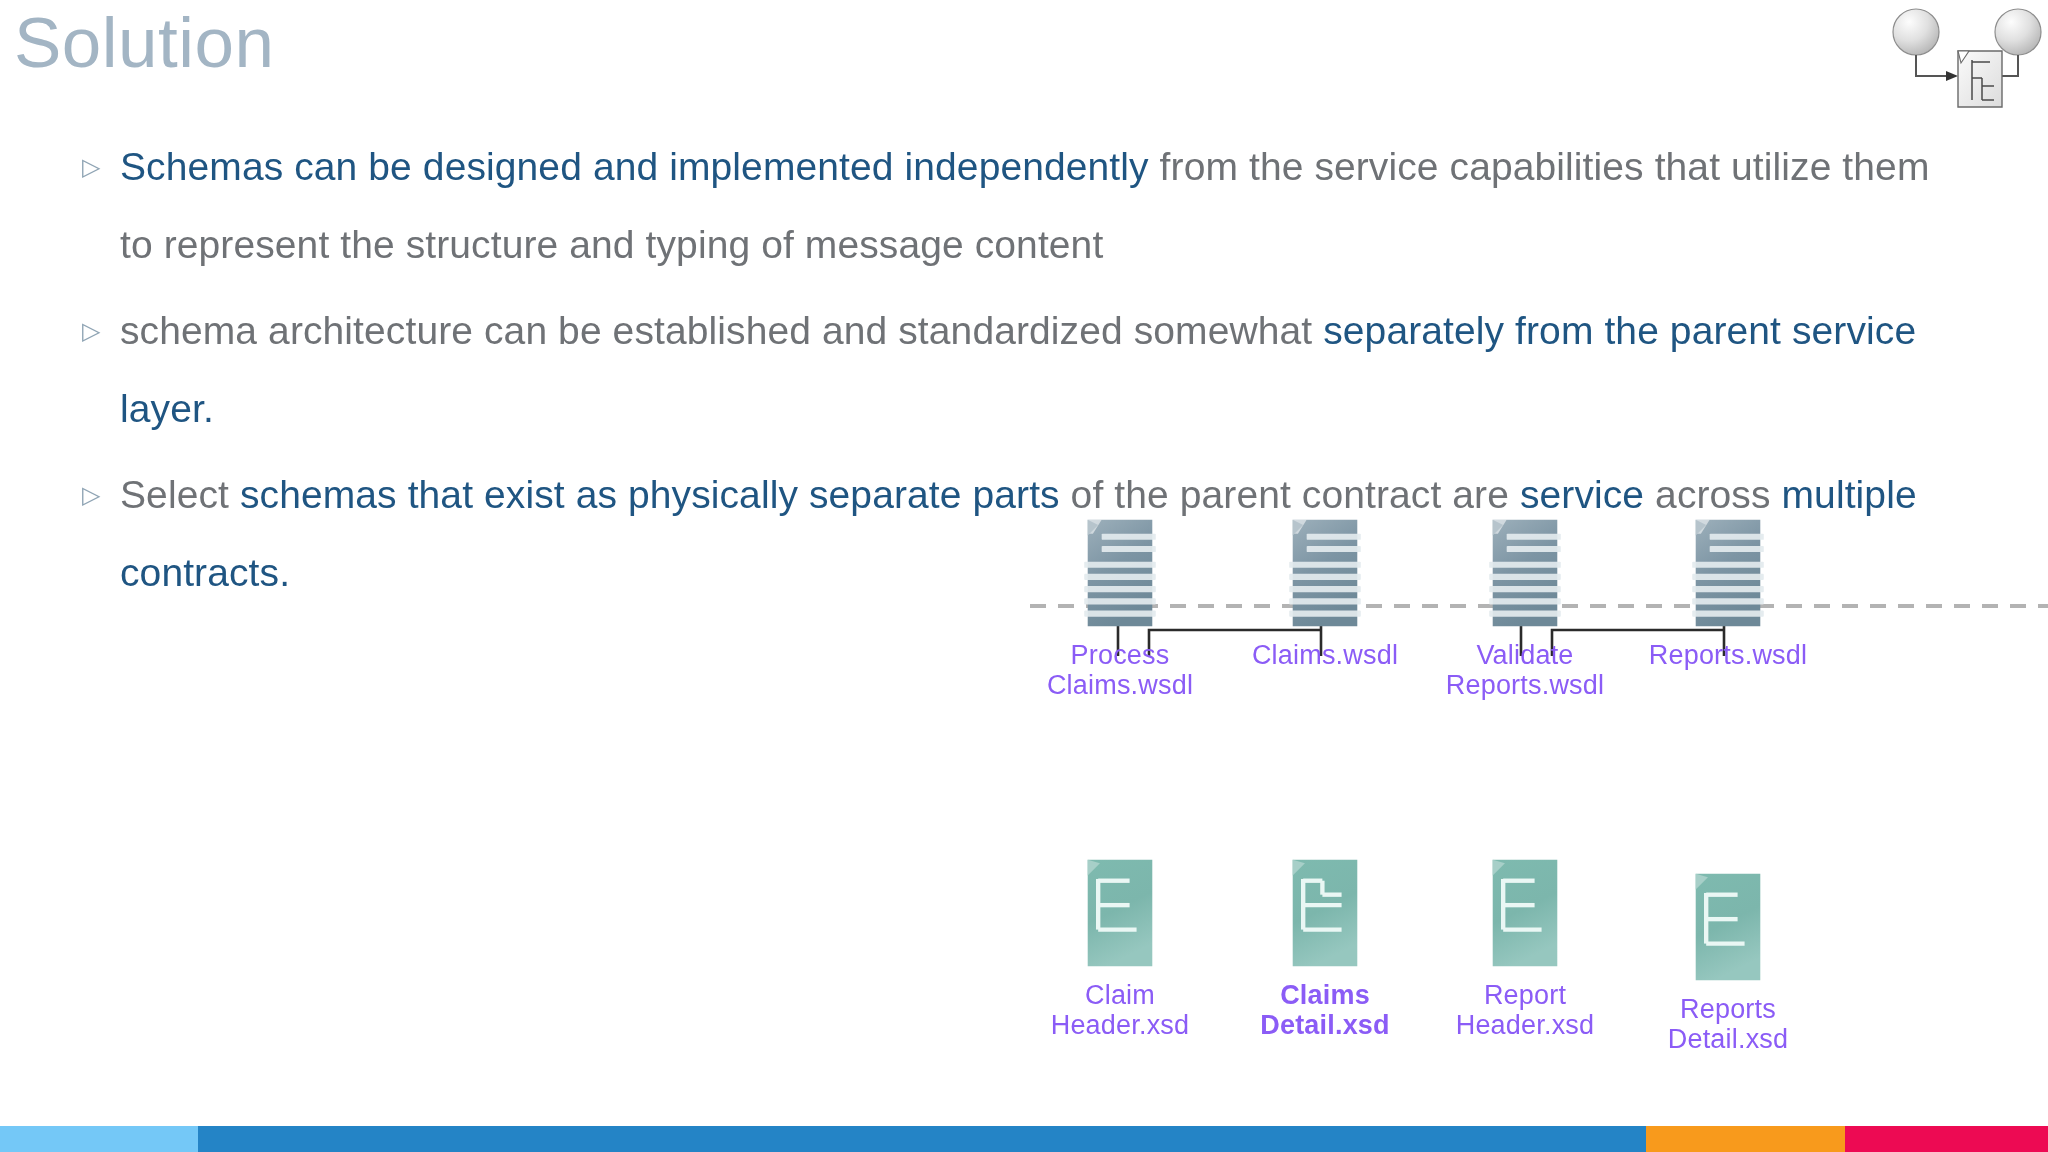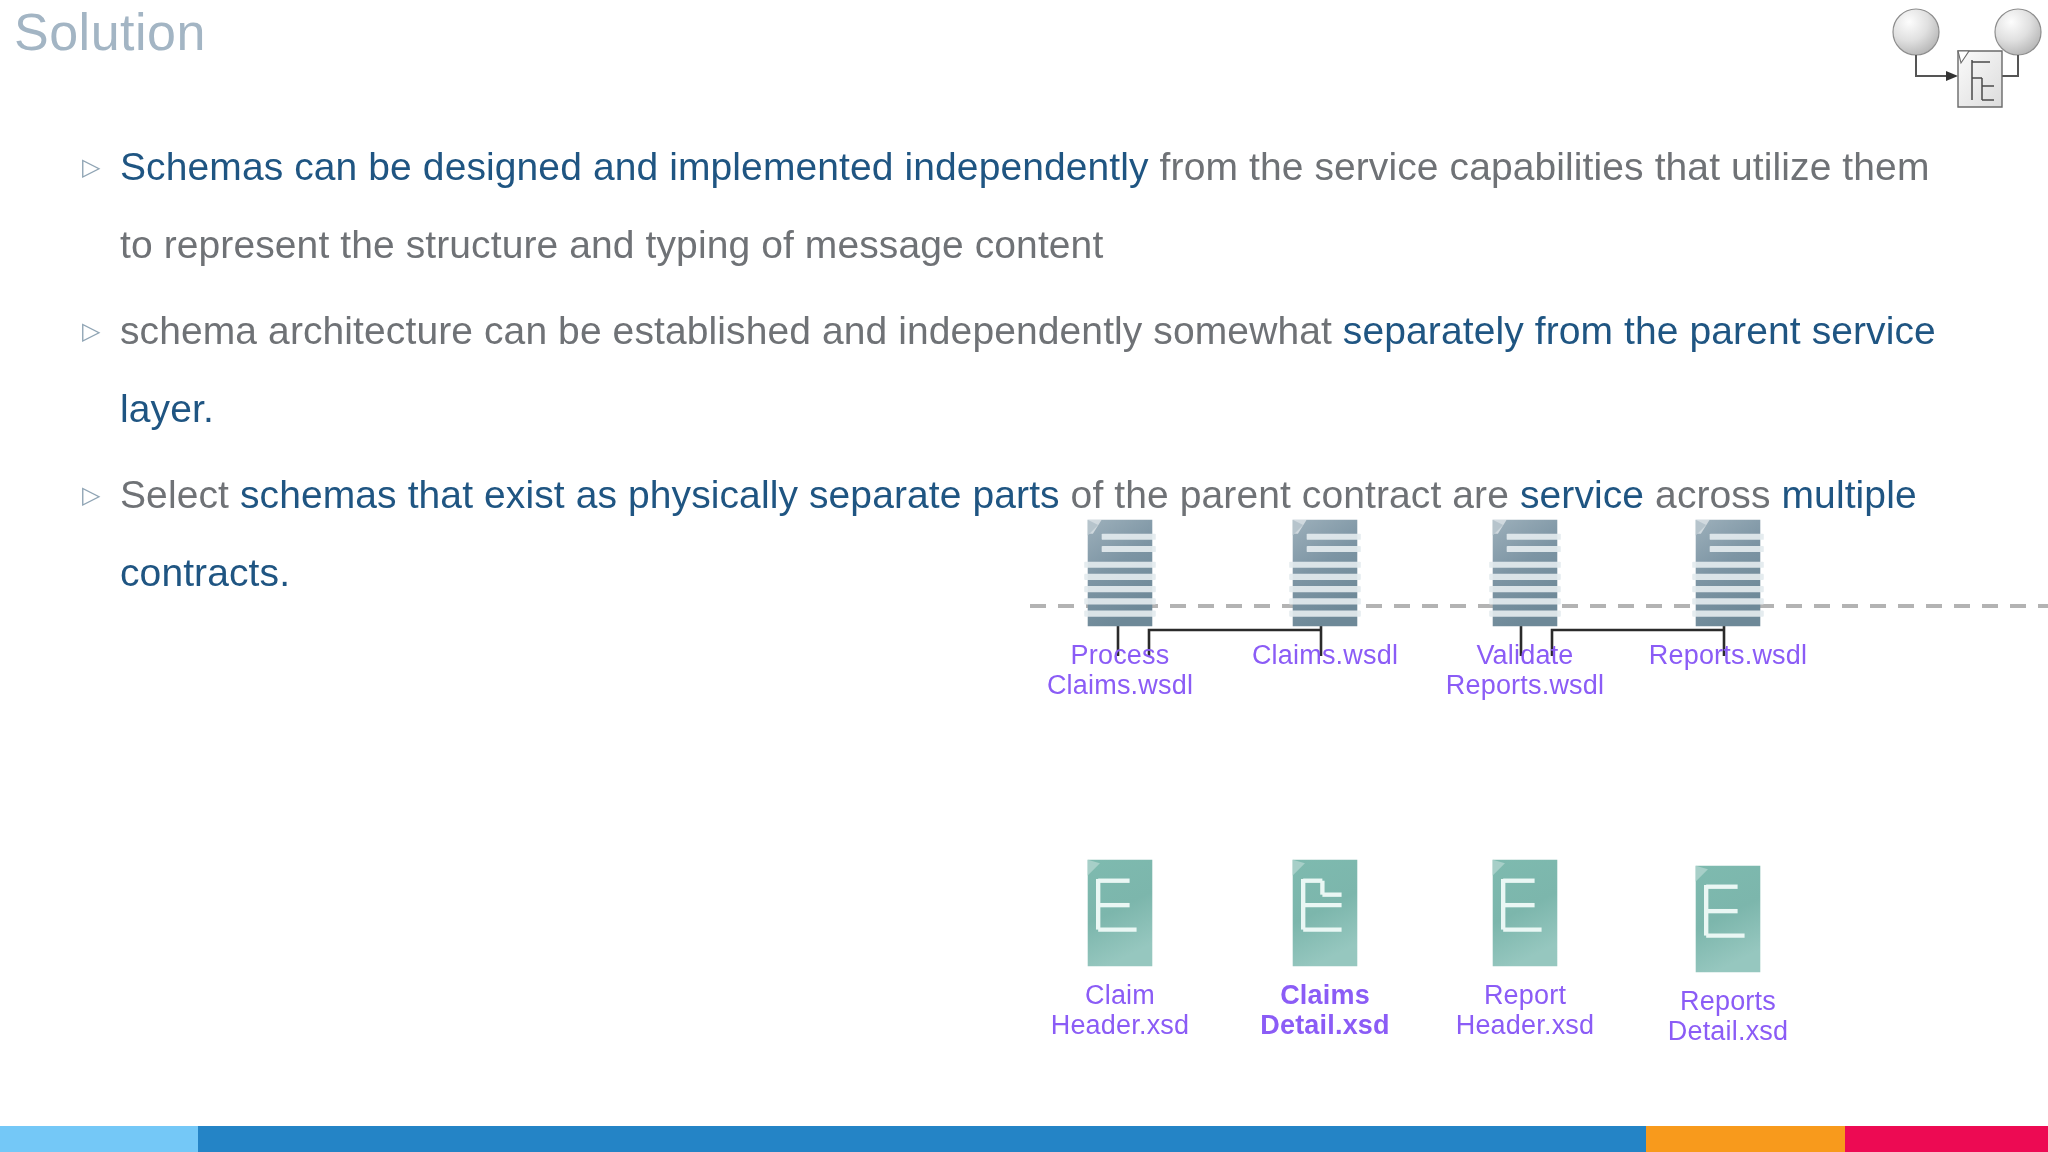--- a/index.html
+++ b/index.html
@@ -8,21 +8,21 @@
     background:#ffffff;
     font-family:"Liberation Sans", sans-serif;
     overflow:hidden;
     position:relative;
   }
 
   
   #slide-title{
     position:absolute;
     left:14px; top:4px;
-    font-size:52px;
+    font-size:71px;
     font-weight:400;
     color:#a3b5c4;
     letter-spacing:0.5px;
     line-height:1.1;
     white-space:nowrap;
   }
 
   
   #logo{
     position:absolute;
@@ -136,21 +136,21 @@
   </svg>
 </div>
 
 <div id="bullets">
     <div class="bullet-row">
       <div class="bullet-marker">▷</div>
       <div class="bullet-text"><span class="hl">Schemas can be designed and implemented independently</span><span> from the service capabilities that utilize them to represent the structure and typing of message content</span></div>
     </div>
     <div class="bullet-row">
       <div class="bullet-marker">▷</div>
-      <div class="bullet-text"><span>schema architecture can be established and independently somewhat </span><span class="hl">separately from the parent service layer.</span></div>
+      <div class="bullet-text"><span>schema architecture can be established and standardized somewhat </span><span class="hl">separately from the parent service layer.</span></div>
     </div>
     <div class="bullet-row">
       <div class="bullet-marker">▷</div>
       <div class="bullet-text"><span>Select </span><span class="hl">schemas that exist as physically separate parts</span><span> of the parent contract are </span><span class="hl">service</span><span> across </span><span class="hl">multiple contracts.</span></div>
     </div>
   </div>
 
 <div id="diagram">
   <svg id="diagram-svg" viewBox="0 0 1048 590" width="1048" height="590">
     <defs>
@@ -327,21 +327,21 @@
             <linearGradient id="xsdgrad2" x1="0" y1="0" x2="0.3" y2="1">
       <stop offset="0%" stop-color="#7ebaaf"></stop>
       <stop offset="55%" stop-color="#7cb6ac"></stop>
       <stop offset="100%" stop-color="#96c7bf"></stop>
     </linearGradient>
           </defs>
   </svg>
         <div class="doc-label">Report
 Header.xsd</div>
       </div>
-      <div class="doc-node" style="left: 638px; top: 340px;">
+      <div class="doc-node" style="left: 638px; top: 348px;">
         <svg class="doc-icon" viewBox="0 0 110 130">
     <path d="M18,4 L92,4 L92,126 L18,126 Z" fill="url(#xsdgrad2)"></path>
     <path d="M18,4 L18,22 L32,8 Z" fill="#a7cfc8"></path>
     <g stroke="#eaf7f4" stroke-width="5" fill="none" stroke-linecap="butt">
             <path d="M30,26 L30,84"></path>
             <path d="M30,28 L66,28"></path>
             <path d="M30,56 L66,56"></path>
             <path d="M30,84 L74,84"></path>
           </g>
     <defs>

